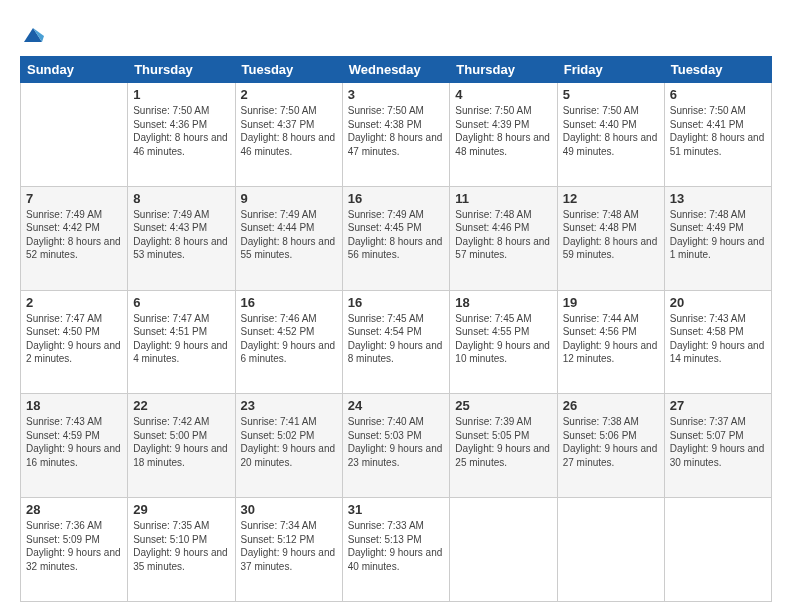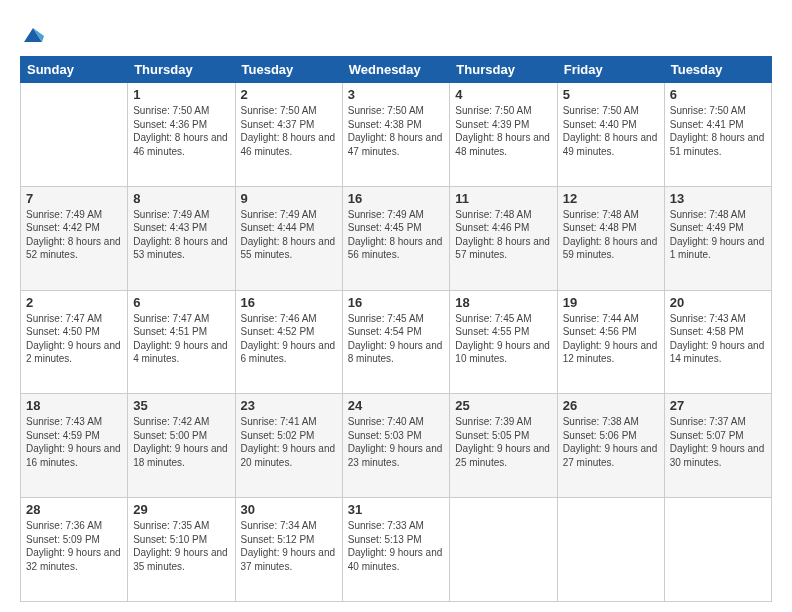--- a/index.html
+++ b/index.html
@@ -221,21 +221,21 @@
             <span class="day-number">20</span>
             <div class="day-info">Sunrise: 7:43 AM<br>Sunset: 4:58 PM<br>Daylight: 9 hours and 14 minutes.</div>
           </td>
         </tr>
         <tr>
           <td>
             <span class="day-number">18</span>
             <div class="day-info">Sunrise: 7:43 AM<br>Sunset: 4:59 PM<br>Daylight: 9 hours and 16 minutes.</div>
           </td>
           <td>
-            <span class="day-number">35</span>
+            <span class="day-number">22</span>
             <div class="day-info">Sunrise: 7:42 AM<br>Sunset: 5:00 PM<br>Daylight: 9 hours and 18 minutes.</div>
           </td>
           <td>
             <span class="day-number">23</span>
             <div class="day-info">Sunrise: 7:41 AM<br>Sunset: 5:02 PM<br>Daylight: 9 hours and 20 minutes.</div>
           </td>
           <td>
             <span class="day-number">24</span>
             <div class="day-info">Sunrise: 7:40 AM<br>Sunset: 5:03 PM<br>Daylight: 9 hours and 23 minutes.</div>
           </td>

